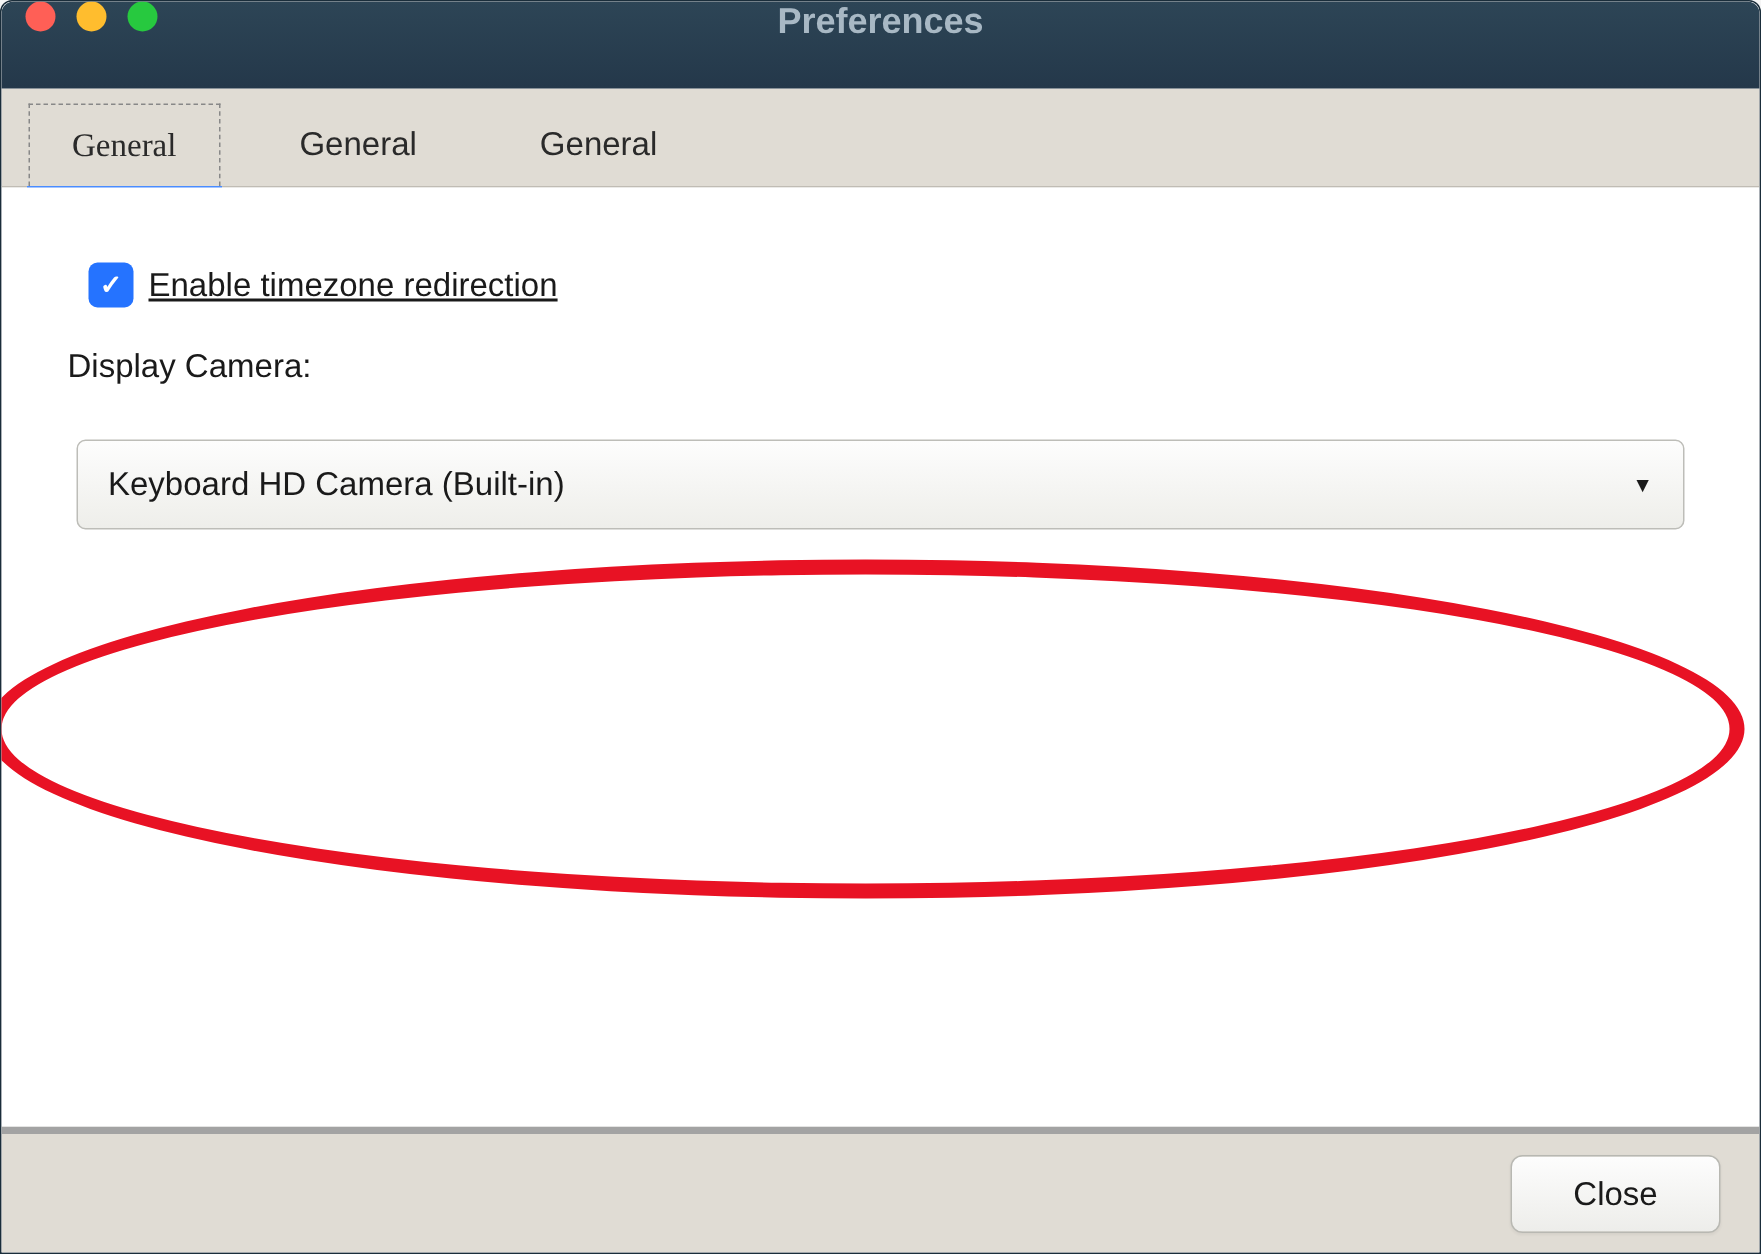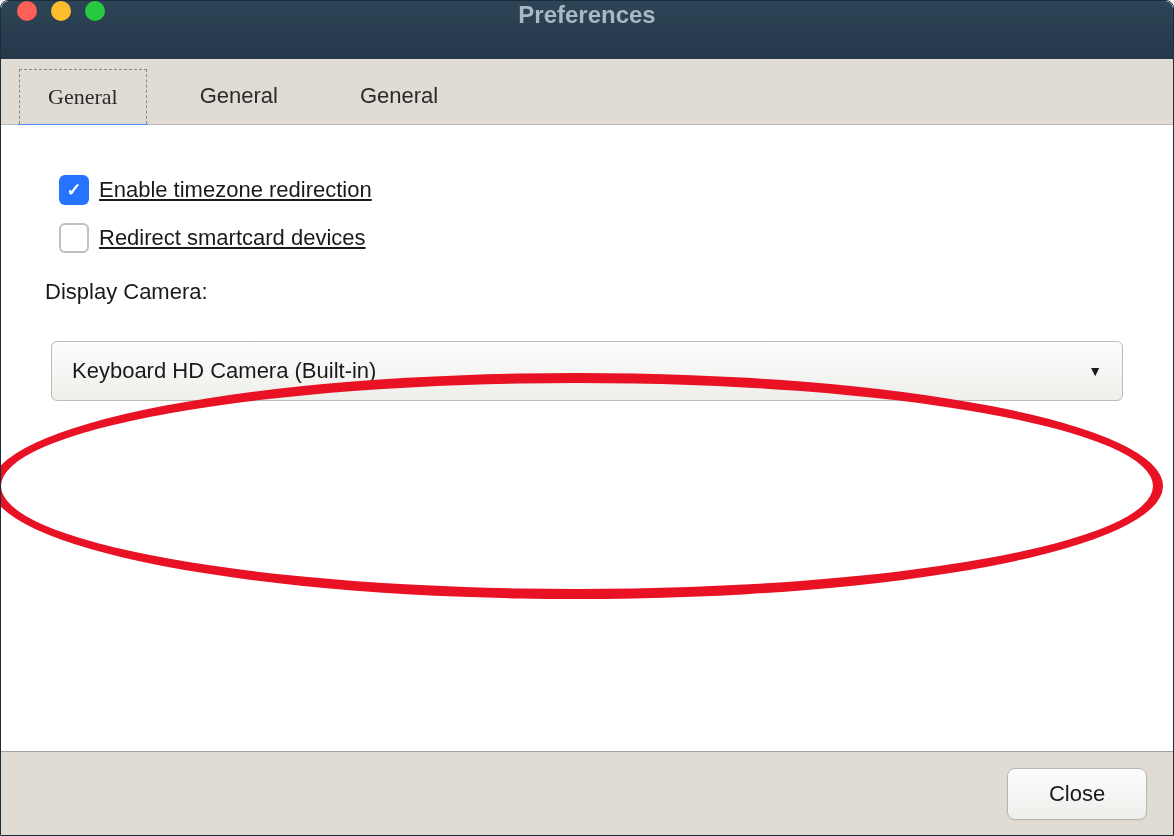--- a/index.html
+++ b/index.html
@@ -157,21 +157,21 @@
       border: 10px solid #e81224;
       border-radius: 50%;
       pointer-events: none;
       left: -10px;
       top: 248px;
       width: 1172px;
       height: 226px;
     }
     .footer {
       background: #e0dcd4;
-      border-top: 1px solid #a3a3a3;
+      border-top: 5px solid #a3a3a3;
       height: 84px;
       display: flex;
       align-items: center;
       justify-content: flex-end;
       padding-right: 26px;
     }
     .close-button {
       background: linear-gradient(to bottom, #fdfdfd, #ededea);
       border: 1px solid #b8b8b2;
       border-radius: 8px;
@@ -214,24 +214,20 @@
   <div class="content">
 
     <div class="group-wrap">
       <div class="checkbox-row">
         <div class="checkbox checked">
           <span class="checkmark">✓</span>
         </div>
         <span class="checkbox-label">Enable timezone redirection</span>
       </div>
 
-      <div class="checkbox-row">
-        <div class="checkbox unchecked"></div>
-        <span class="checkbox-label">Redirect smartcard devices</span>
-      </div>
     </div>
 
     <div class="section-label">Display Camera:</div>
 
     <div class="dropdown">
       <span class="dropdown-text">Keyboard HD Camera (Built-in)</span>
       <span class="dropdown-arrow">▼</span>
     </div>
 
     <div class="annotation-ellipse"></div>

